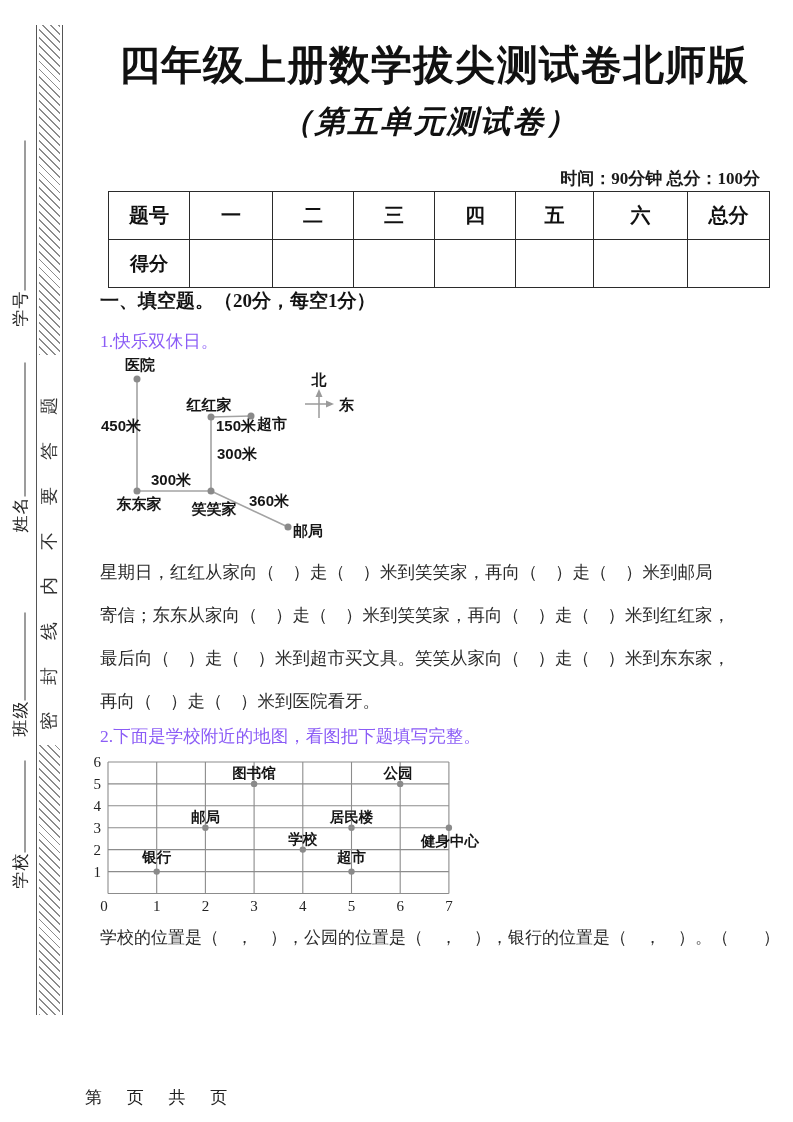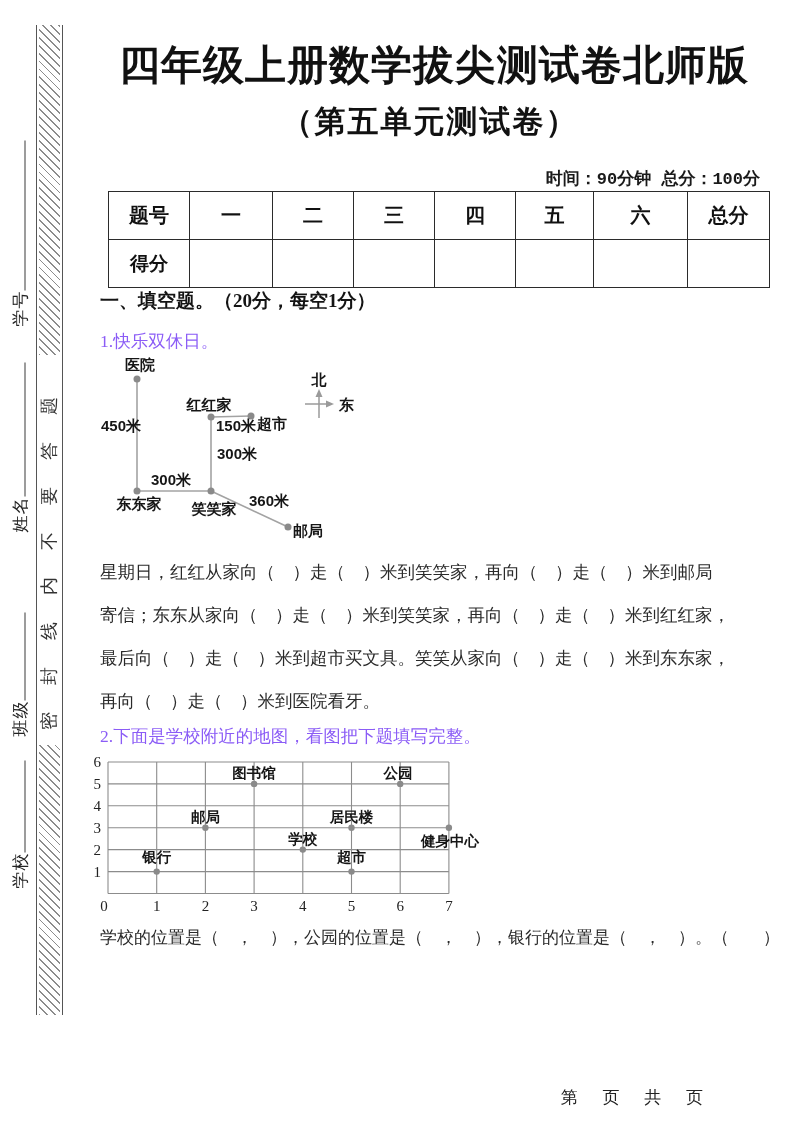--- a/index.html
+++ b/index.html
@@ -24,42 +24,42 @@
   .seal-text{position:absolute;left:-151px;top:537px;width:400px;height:26px;
     transform:rotate(-90deg);text-align:center;font-size:18px;line-height:26px;
     letter-spacing:27px;color:#333;white-space:nowrap;}
 
   
   .title{position:absolute;left:95px;top:34px;width:670px;margin:4px;text-align:center;
     font-family:"Liberation Sans", sans-serif;font-weight:bold;font-size:41px;
     letter-spacing:1px;color:#111;}
   .subtitle{position:absolute;left:95px;top:101px;width:670px;margin:0;text-align:center;
     font-family:"Liberation Sans", sans-serif;font-weight:bold;font-size:31px;
-    letter-spacing:2px;color:#111;}
+    letter-spacing:2px;color:#111;font-style:italic;}
   .exam-info{position:absolute;left:400px;top:167px;width:360px;text-align:right;
-    font-family:Liberation Mono, monospace;font-weight:600;font-size:17px;color:#1a1a1a;}
+    font-family:Liberation Serif, serif;font-weight:600;font-size:17px;color:#1a1a1a;}
 
   
   .score-table{position:absolute;left:108px;top:191px;border-collapse:collapse;
     table-layout:fixed;width:661px;padding-left:10px;}
   .score-table th,.score-table td{border:1.6px solid #2b2b2b;padding:0;text-align:center;
     font-family:"Liberation Sans", sans-serif;color:#111;}
   .score-table th{font-size:20px;font-weight:bold;height:47px;}
   .score-table td{height:45px;}
   .score-table .rowlab{font-size:19px;}
 
   
   .sec-heading{position:absolute;left:100px;top:288px;font-size:19px;font-weight:bold;color:#141414;}
   .q-text{position:absolute;left:100px;font-size:17.5px;color:#8b5cf6;white-space:nowrap;}
   .q1-text{top:329px;}
   .q2-text{top:724px;}
   .fill-lines{position:absolute;left:100px;top:551px;font-size:17.5px;line-height:43px;
     color:#2a2a2a;white-space:nowrap;}
   .answer-line{position:absolute;left:100px;top:926px;font-size:17px;color:#2a2a2a;white-space:nowrap;}
-  .footer{position:absolute;left:85px;top:1086px;width:628px;text-align:right;
+  .footer{position:absolute;left:85px;top:1086px;width:628px;text-align:left;
     font-family:"Liberation Sans", sans-serif;font-size:17px;letter-spacing:10px;color:#222;}
 
   
   .route-svg{position:absolute;left:85px;top:355px;}
   .grid-svg{position:absolute;left:88px;top:750px;}
   .map-line{stroke:#a3a3a3;stroke-width:1.6;fill:none;}
   .map-dot{fill:#8a8a8a;}
   .map-label{font-family:"Liberation Sans", sans-serif;font-weight:bold;font-size:15px;fill:#161616;}
   .dist-label{font-family:"Liberation Sans", sans-serif;font-weight:bold;font-size:15px;fill:#161616;}
   .compass-line{stroke:#9a9a9a;stroke-width:1.5;}

